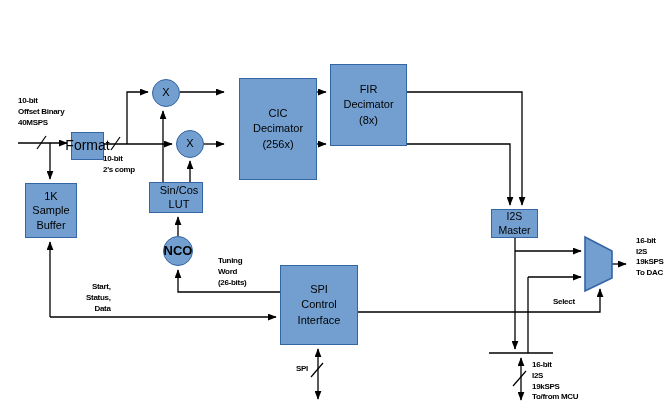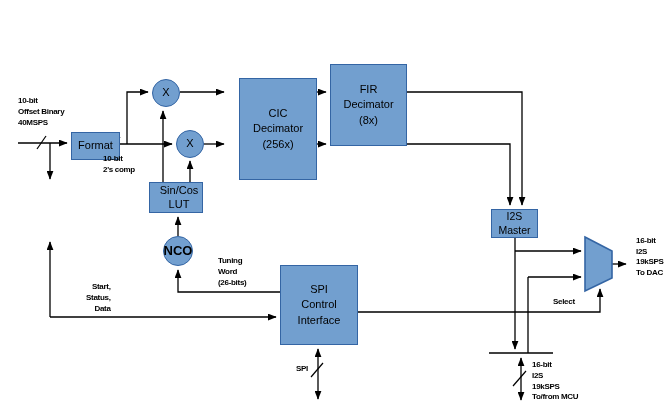--- a/index.html
+++ b/index.html
@@ -13,21 +13,21 @@
     display:flex;align-items:center;justify-content:center;
     text-align:center;white-space:pre-line;box-sizing:border-box;
     font-size:11px;line-height:1.42;color:#000;
   }
   .circle{border-radius:50%;}
   .lbl{
     position:absolute;font-size:8px;font-weight:bold;letter-spacing:-0.3px;
     line-height:10.8px;white-space:pre-line;color:#000;
   }
   
-  #blk-format{left:71px;top:132px;width:49px;height:28px;font-size:11px;}
+  #blk-format{left:71px;top:132px;width:33px;height:28px;font-size:14px;}
   #blk-buffer{left:25px;top:183px;width:52px;height:55px;line-height:1.3;}
   #blk-sincos{left:149px;top:182px;width:54px;height:31px;line-height:1.25;padding-left:6px;}
   #blk-cic{left:228px;top:78px;width:78px;height:102px;margin-left:11px;}
   #blk-fir{left:330px;top:64px;width:77px;height:82px;}
   #blk-spi{left:280px;top:265px;width:78px;height:80px;}
   #blk-i2s{left:491px;top:209px;width:47px;height:29px;font-size:10.5px;line-height:1.25;}
   #circ-x1{left:152px;top:79px;width:28px;height:28px;font-size:11px;}
   #circ-x2{left:176px;top:130px;width:28px;height:28px;font-size:11px;}
   #circ-nco{left:163px;top:236px;width:30px;height:30px;font-size:13px;font-weight:bold;}
   
@@ -104,20 +104,23 @@
       <line x1="37" y1="149" x2="46" y2="136"></line>
       <line x1="111" y1="150" x2="120" y2="137"></line>
       <line x1="311" y1="377" x2="323" y2="363"></line>
       <line x1="513" y1="386" x2="526" y2="371"></line>
     </g>
 
     <polygon points="585,237 612,251 612,278 585,291" fill="#729FCF" stroke="#3465A4" stroke-width="1.6"></polygon>
   </svg>
 
   <div class="block" id="blk-format">Format</div>
+  <div class="block" id="blk-buffer">1K
+Sample
+Buffer</div>
   <div class="block circle" id="circ-x1">X</div>
   <div class="block circle" id="circ-x2">X</div>
   <div class="block" id="blk-cic">CIC
 Decimator
 (256x)</div>
   <div class="block" id="blk-fir">FIR
 Decimator
 (8x)</div>
   <div class="block" id="blk-sincos">Sin/Cos
 LUT</div>

